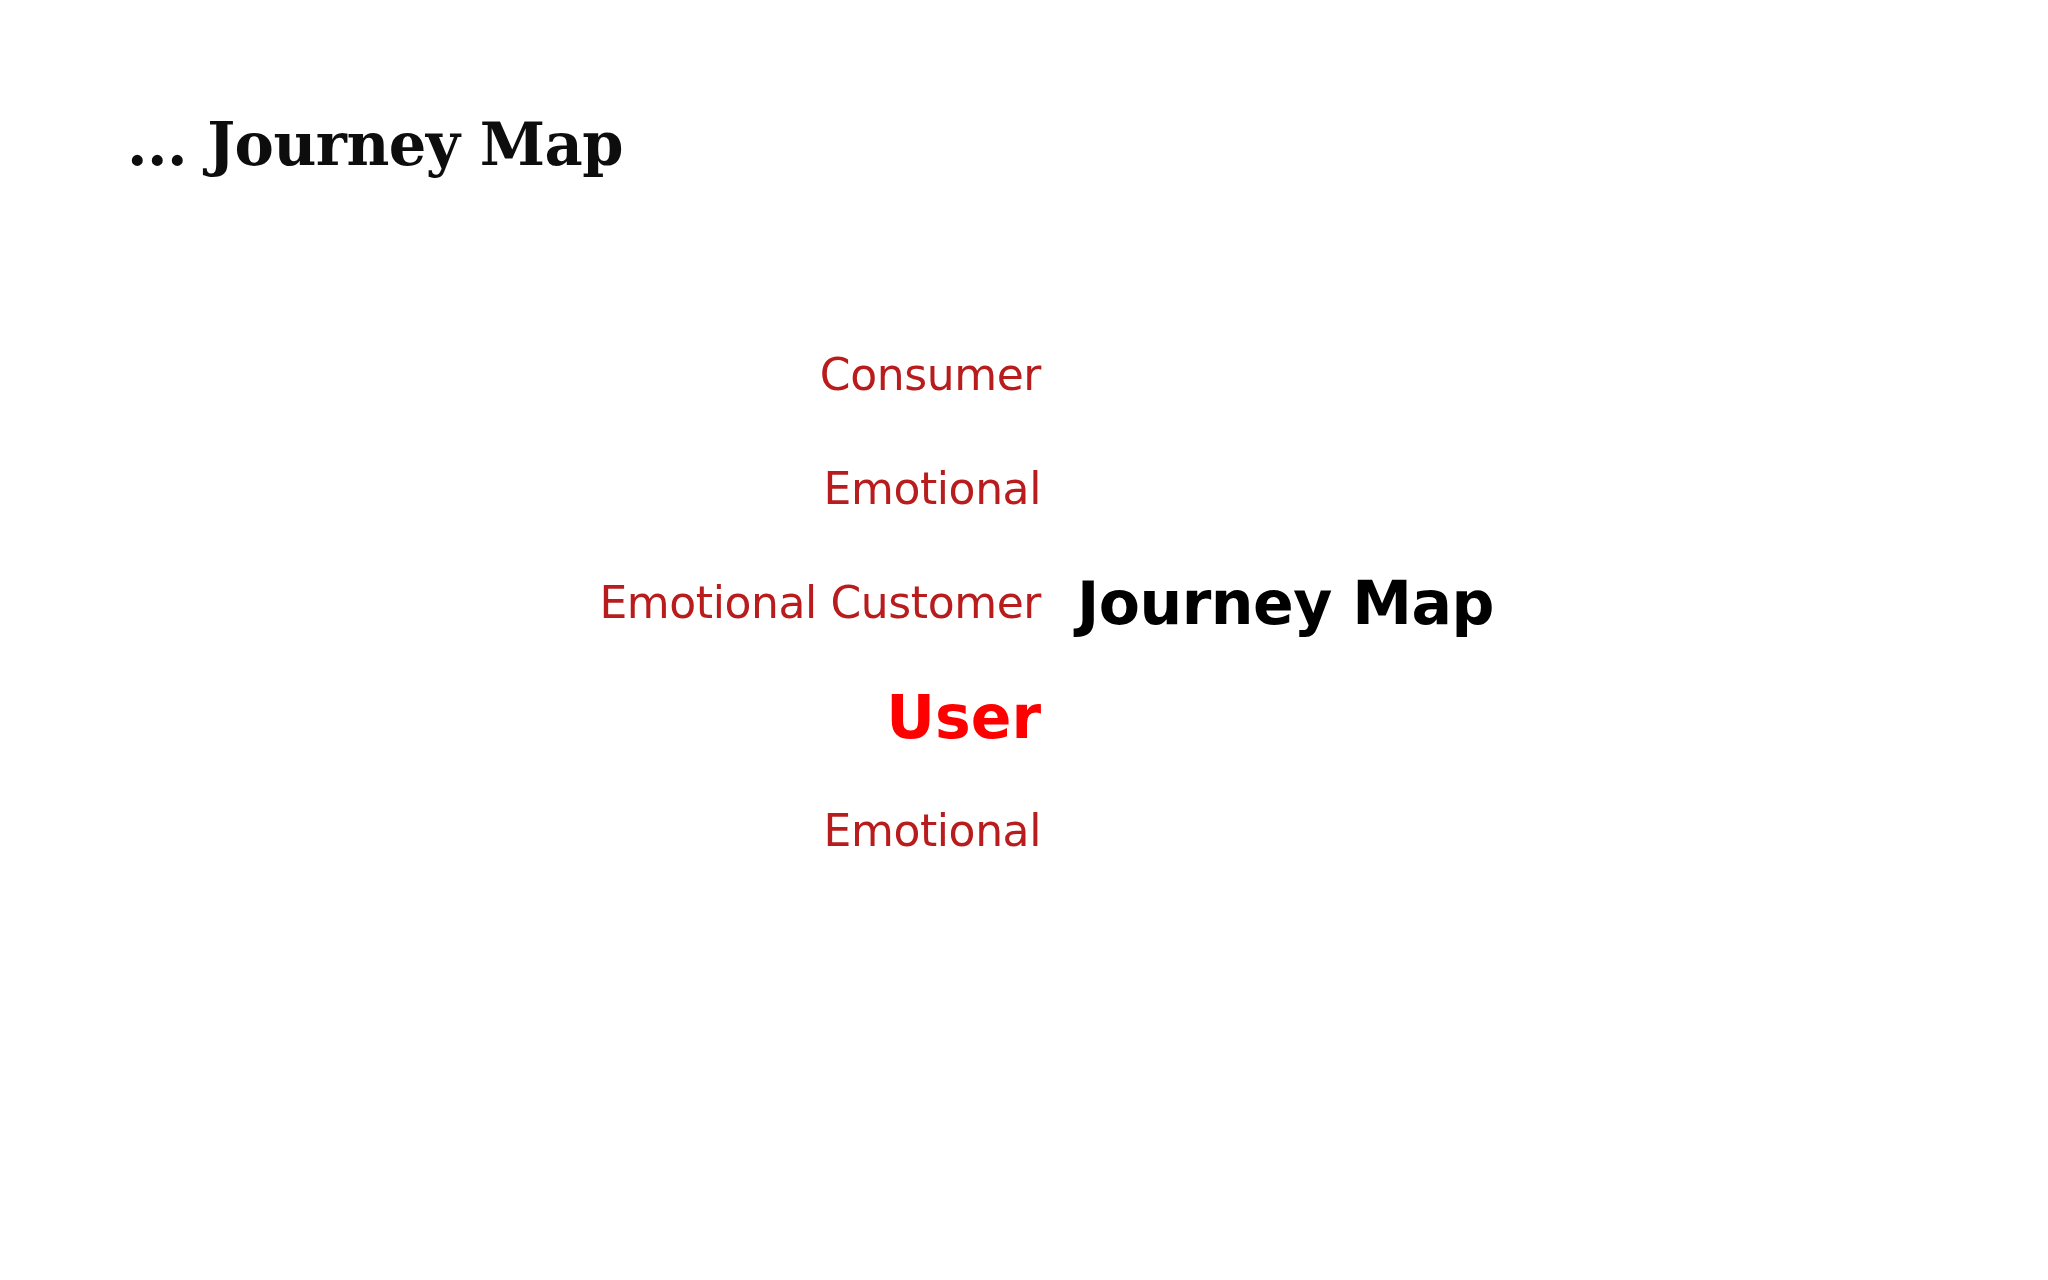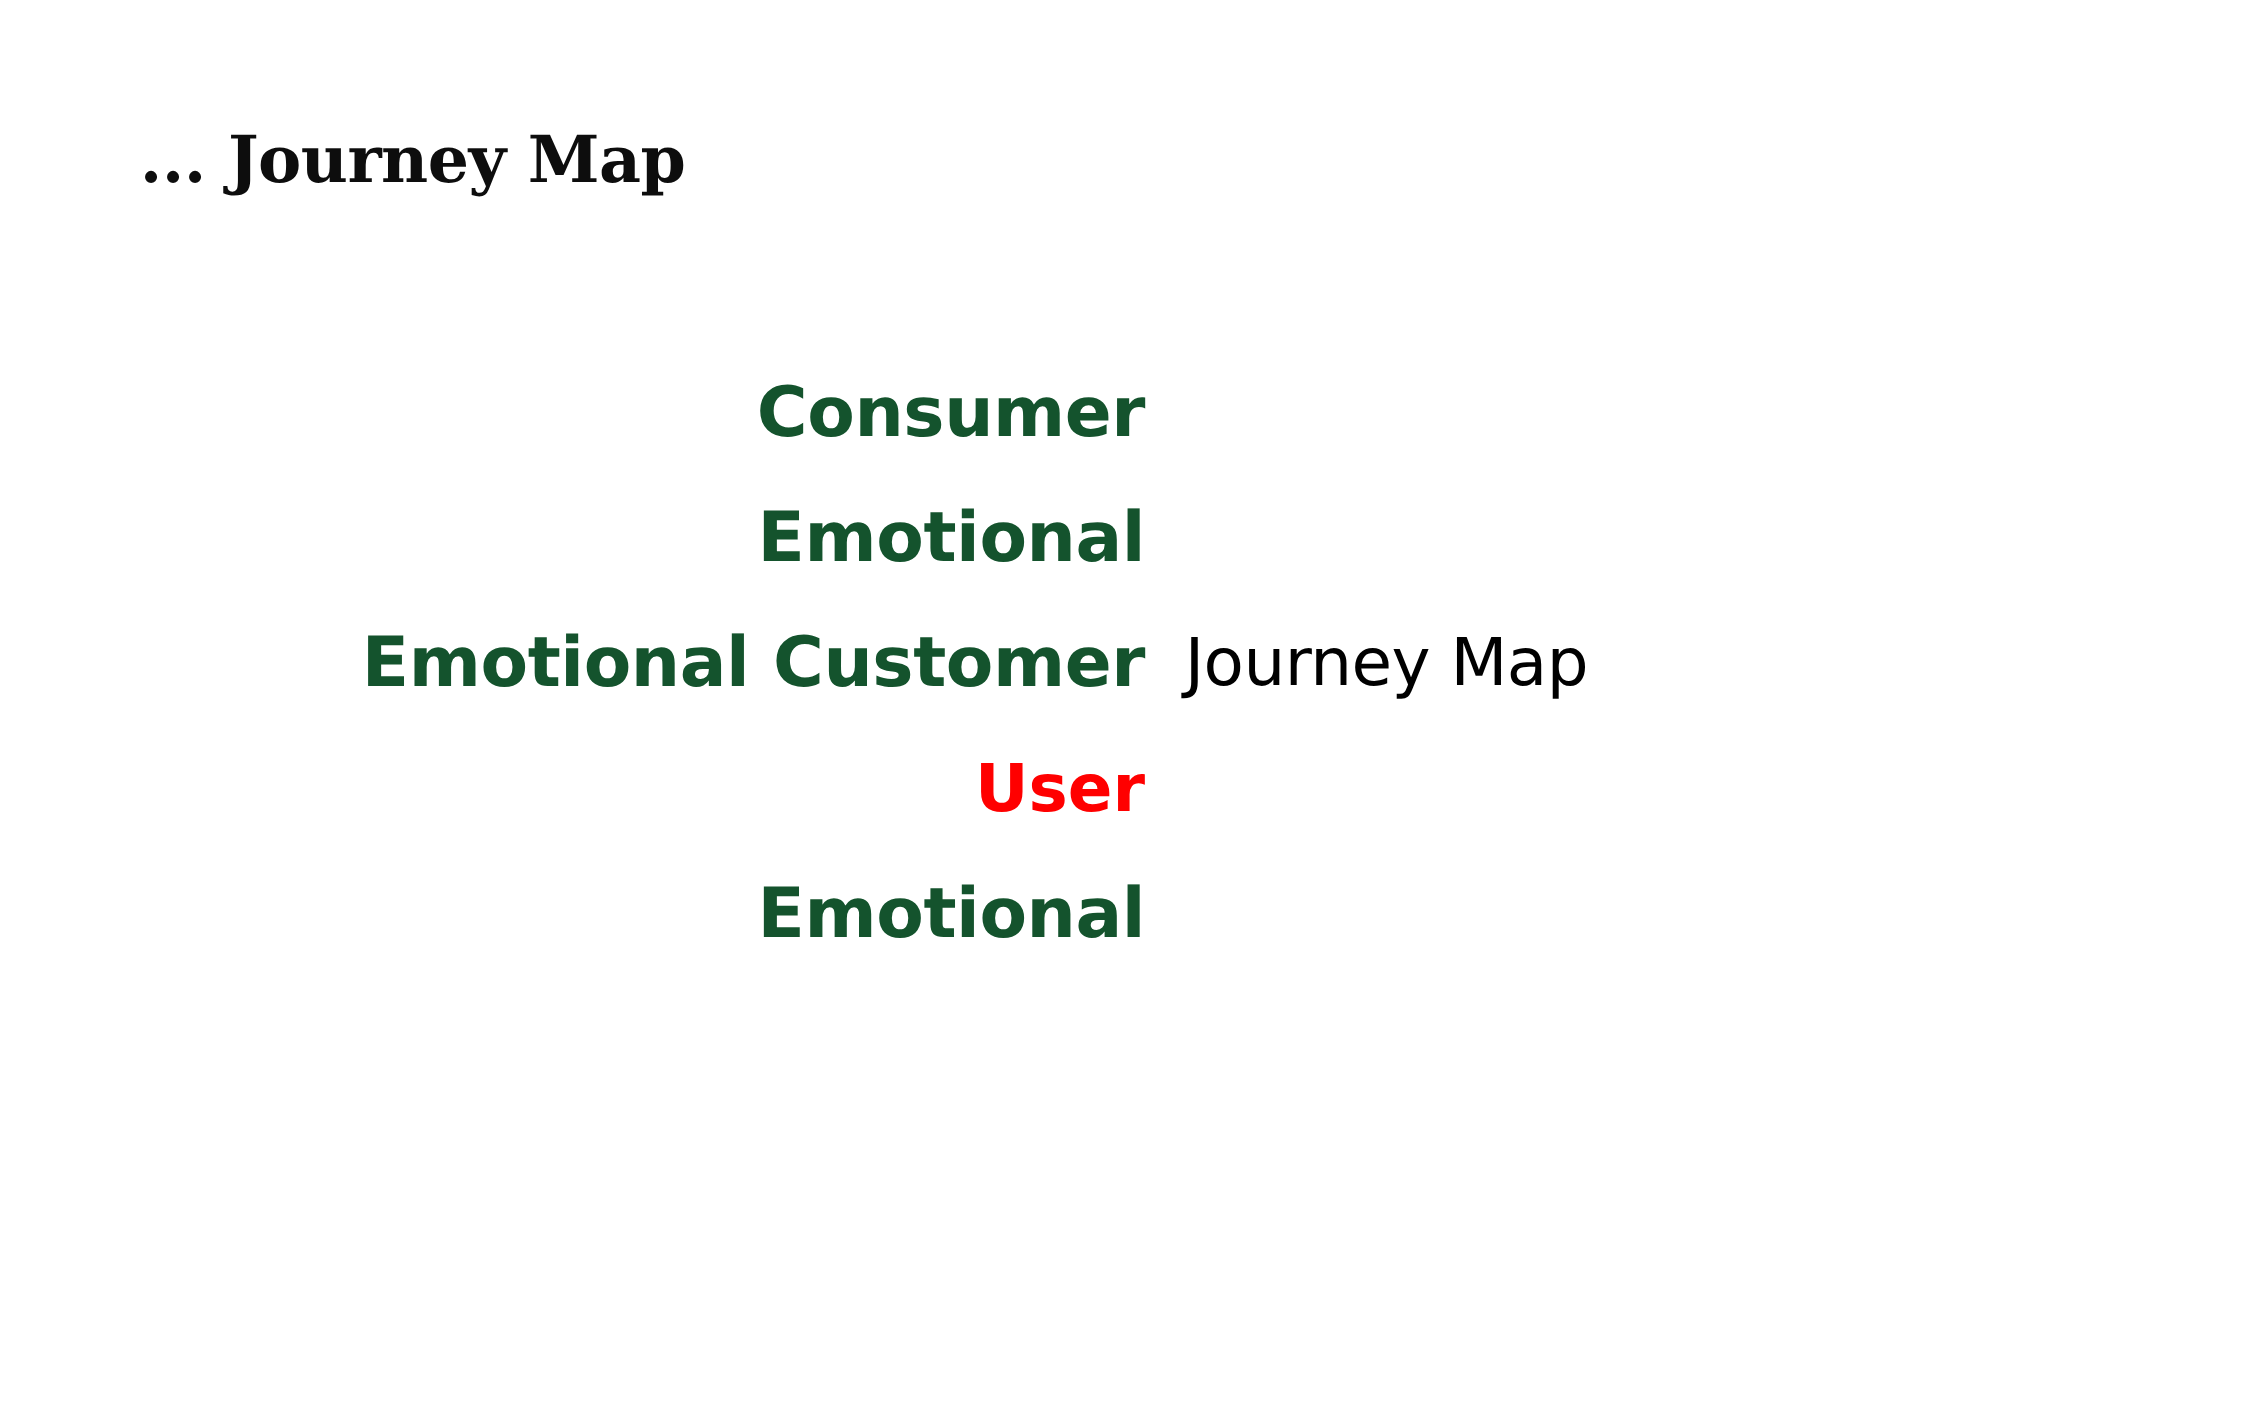--- a/index.html
+++ b/index.html
@@ -51,42 +51,42 @@
     position: absolute;
     left: 0px;
     top: 0px;
     width: 1002px;
     text-align: right;
   }
 
   .qualifier-line {
     display: block;
     font-family: "DejaVu Sans", "Liberation Sans", sans-serif;
-    font-size: 63px;
+    font-size: 44px;
     line-height: 114px;
-    font-weight: bold;
-    color: #14532d;
+    font-weight: normal;
+    color: #b91c1c;
     white-space: nowrap;
     letter-spacing: -0.4px;
   }
 
   .qualifier-line.is-highlight {
     color: #ff0000;
     font-weight: bold;
     font-size: 60px;
     letter-spacing: 0px;
   }
 
   
   .noun-phrase {
     position: absolute;
     left: 1038px;
     top: 228px;
     font-family: "DejaVu Sans", "Liberation Sans", sans-serif;
-    font-weight: normal;
+    font-weight: bold;
     font-size: 60px;
     line-height: 114px;
     color: #000000;
     white-space: nowrap;
     letter-spacing: -0.5px;
   }
 </style>
 </head>
 <body>
 

